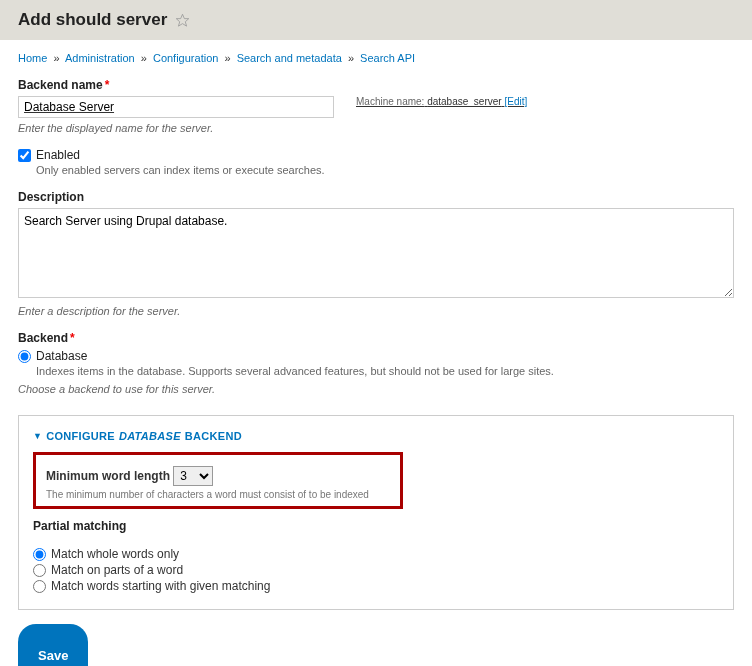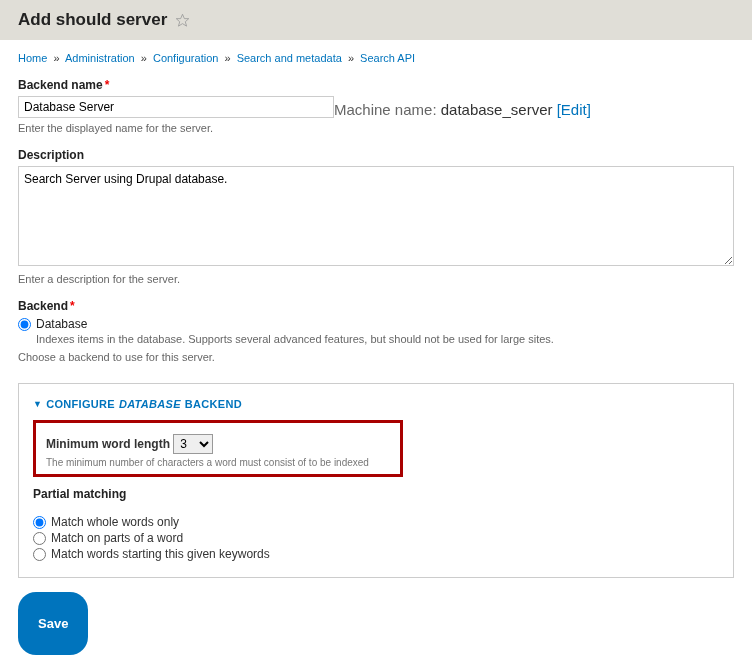--- a/index.html
+++ b/index.html
@@ -8,33 +8,33 @@
     .header-bar h1 { font-size: 17px; font-weight: bold; color: #222; }
     .star-icon { width: 15px; height: 15px; }
     .star-icon svg { width: 15px; height: 15px; stroke: #999; fill: none; stroke-width: 1.3; }
     .content { padding: 12px 18px 18px 18px; }
     .breadcrumb { font-size: 11px; margin-bottom: 14px; }
     .breadcrumb a { color: #0074bd; text-decoration: none; margin-top: 48px; }
     .breadcrumb .sep { color: #333; margin: 0 3px; }
     .form-item { margin-bottom: 14px; }
     .form-item label, .field-label { font-weight: bold; font-size: 12px; color: #222; display: block; margin-bottom: 4px; }
     .required { color: #e00; margin-left: 2px; }
-    .input-row { display: flex; align-items: flex-end; gap: 0; }
+    .input-row { display: flex; align-items: flex-start; gap: 22px; text-decoration: underline; }
     input[type="text"] { border: 1px solid #ccc; padding: 3px 5px; font-size: 12px; height: 22px; }
     #server-name-input { width: 316px; }
-    .machine-name { font-size: 15px; color: #666; }
+    .machine-name { font-size: 10px; color: #666; }
     .machine-name .mn-label { color: #666; }
     .machine-name .mn-value { color: #333; }
     .machine-name a { color: #0074bd; text-decoration: none; }
-    .help-text { font-size: 11px; color: #666; margin-top: 4px; }
+    .help-text { font-size: 11px; color: #666; margin-top: 4px; font-style: italic; }
     .checkbox-row { display: flex; align-items: center; gap: 5px; }
     .checkbox-row input { margin: 0; }
     .checkbox-row label { font-weight: normal; display: inline; margin: 0; }
     .indent-help { margin-left: 18px; font-size: 11px; color: #666; margin-top: 2px; }
-    textarea { width: 100%; border: 1px solid #ccc; padding: 5px; font-size: 12px; font-family: inherit; height: 100px; resize: vertical; }
+    textarea { width: 100%; border: 1px solid #ccc; padding: 5px; font-size: 12px; font-family: inherit; height: 90px; resize: vertical; }
     .radio-row { display: flex; align-items: center; gap: 5px; margin-bottom: 2px; }
     .radio-row input { margin: 0; }
     .radio-row label { font-weight: normal; display: inline; margin: 0; }
     .fieldset { border: 1px solid #ccc; margin-top: 20px; padding: 14px; }
     .fieldset-legend { color: #0074bd; font-weight: bold; font-size: 11px; letter-spacing: 0.3px; display: flex; align-items: center; gap: 4px; cursor: pointer; }
     .fieldset-legend .arrow { font-size: 9px; }
     .fieldset-legend em { font-style: italic; }
     .highlight-box { border: 3px solid #a80000; padding: 8px 0 6px 10px; margin-top: 10px; margin-bottom: 10px; width: 370px; }
     .highlight-box label { font-weight: bold; font-size: 12px; }
     .highlight-box select { margin-top: 3px; border: 1px solid #999; font-size: 12px; padding: 1px 2px; width: 40px; }
@@ -75,20 +75,27 @@
       <input type="text" id="server-name-input" value="Database Server" style="">
       <span class="machine-name">
         <span class="mn-label">Machine name:</span>
         <span class="mn-value">database_server</span>
         <a href="#">[Edit]</a>
       </span>
     </div>
     <div class="help-text">Enter the displayed name for the server.</div>
   </div>
 
+  <div class="form-item">
+    <div class="checkbox-row">
+      <input type="checkbox" id="enabled-cb" checked="" style="">
+      <label for="enabled-cb">Enabled</label>
+    </div>
+    <div class="indent-help">Only enabled servers can index items or execute searches.</div>
+  </div>
 
   <div class="form-item">
     <label>Description</label>
     <textarea style="">Search Server using Drupal database.</textarea>
     <div class="help-text">Enter a description for the server.</div>
   </div>
 
   <div class="form-item">
     <label><span>Backend</span><span class="required">*</span></label>
     <div class="radio-row">
@@ -120,20 +127,20 @@
       <div class="radio-row">
         <input type="radio" name="partial" id="pm0" checked="" style="">
         <label for="pm0">Match whole words only</label>
       </div>
       <div class="radio-row">
         <input type="radio" name="partial" id="pm1" style="">
         <label for="pm1">Match on parts of a word</label>
       </div>
       <div class="radio-row">
         <input type="radio" name="partial" id="pm2" style="">
-        <label for="pm2">Match words starting this given keywords</label>
+        <label for="pm2">Match words starting with given matching</label>
       </div>
     </div>
   </div>
 
   <button class="save-btn">Save</button>
 
 </div>
 
 </body></html>

